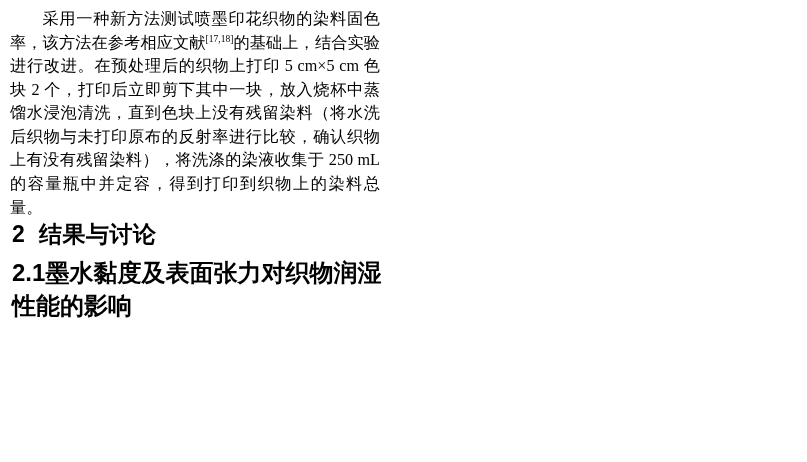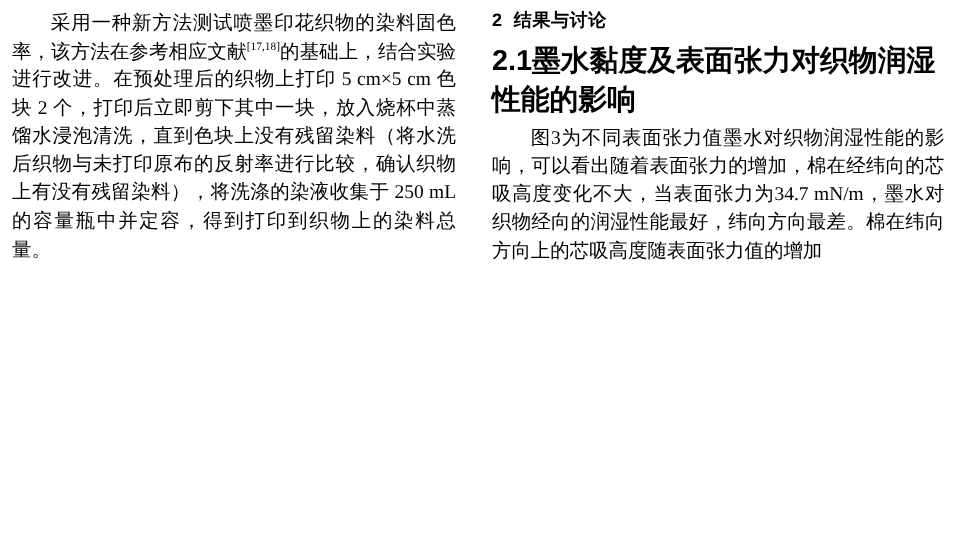--- a/index.html
+++ b/index.html
@@ -13,21 +13,21 @@
     font-family: "Liberation Serif", "DejaVu Serif", serif;
     color: #000000;
     overflow: hidden;
   }
   .page {
     width: 807px;
     height: 462px;
     position: relative;
     box-sizing: border-box;
     display: flex;
-    flex-direction: row;
+    flex-direction: column;
     padding: 8px 10px 6px 10px;
   }
   .column {
     box-sizing: border-box;
   }
   .col-left {
     width: 378px;
     padding-right: 8px;
   }
   .col-gap {
@@ -49,21 +49,21 @@
   p.body-text + p.body-text {
     margin-top: 0;
   }
   sup.ref {
     font-size: 9.5px;
     vertical-align: super;
     line-height: 0;
   }
   h2.sec-title {
     margin: 0 0 6px 0;
-    font-size: 15px;
+    font-size: 23px;
     font-weight: bold;
     line-height: 1.3;
     font-family: "Liberation Sans", "DejaVu Sans", sans-serif;
     letter-spacing: 0.5px;
   }
   h3.subsec-title {
     margin: 0 0 4px 0;
     font-size: 24px;
     font-weight: bold;
     line-height: 1.38;
@@ -82,17 +82,16 @@
   <div class="column col-left">
     <p class="body-text"><span>采用一种新方法测试喷墨印花织物的染料固色率，该方法在参考相应文献</span><sup class="ref">[17,18]</sup><span>的基础上，结合实验进行改进。在预处理后的织物上打印 5 cm×5 cm 色块 2 个，打印后立即剪下其中一块，放入烧杯中蒸馏水浸泡清洗，直到色块上没有残留染料（将水洗后织物与未打印原布的反射率进行比较，确认织物上有没有残留染料），将洗涤的染液收集于 250 mL 的容量瓶中并定容，得到打印到织物上的染料总量。</span></p>
   </div>
 
   <div class="column col-gap"></div>
 
   <div class="column col-right">
     <h2 class="sec-title"><span>2</span>&nbsp;&nbsp;<span>结果与讨论</span></h2>
     <h3 class="subsec-title"><span>2.1</span><span>墨水黏度及表面张力对织物润湿性能的影响</span></h3>
     <div class="right-body">
-      <p class="body-text">图3为不同表面张力值墨水对织物润湿性能的影响，可以看出随着表面张力的增加，棉在经纬向的芯吸高度变化不大，当表面张力为34.7 mN/m，墨水对织物经向的润湿性能最好，纬向方向最差。棉在纬向方向上的芯吸高度随表面张力值的增加</p>
     </div>
   </div>
 
 </div>
 
 </body></html>

